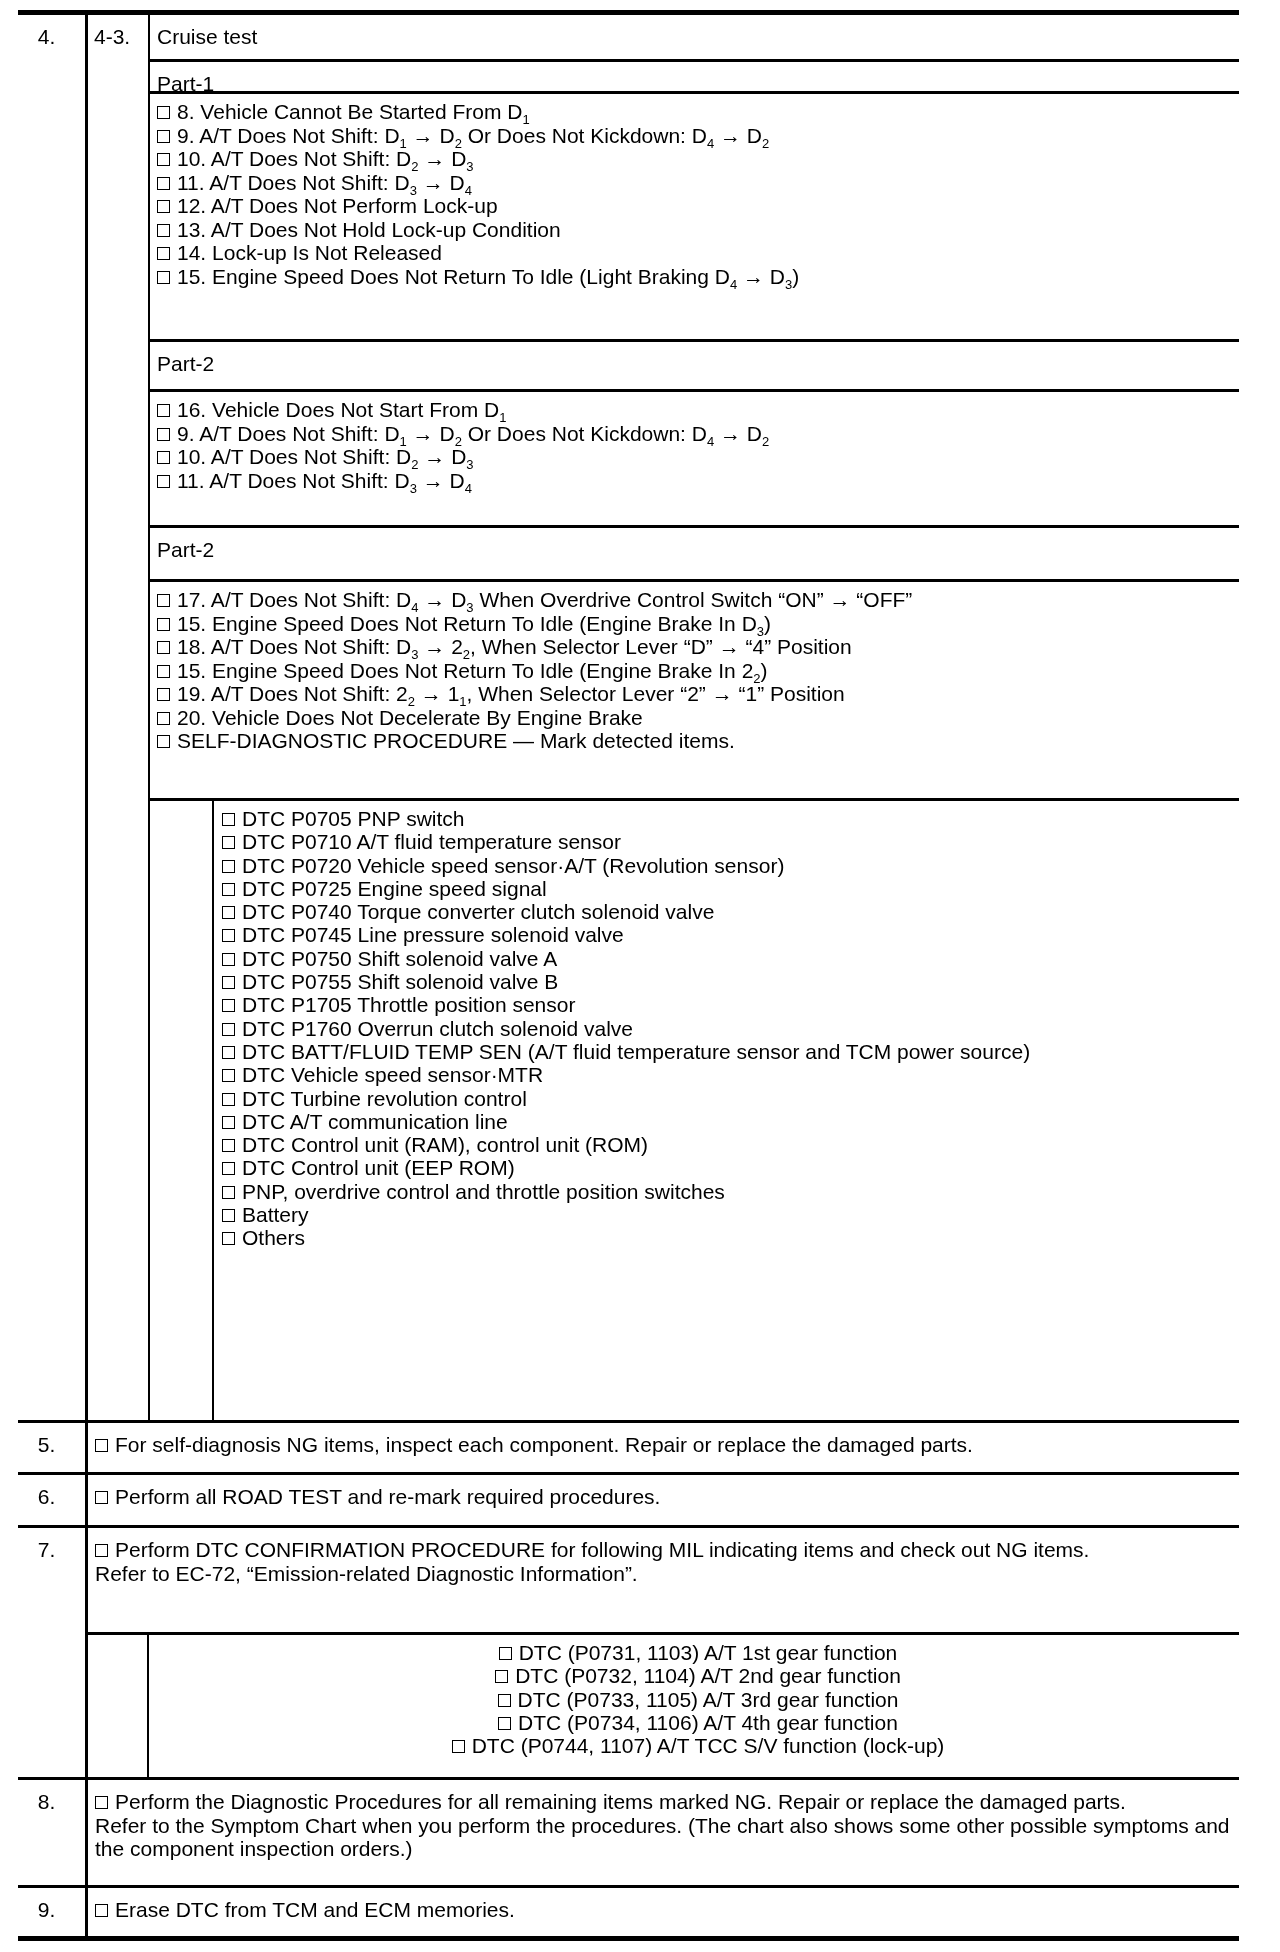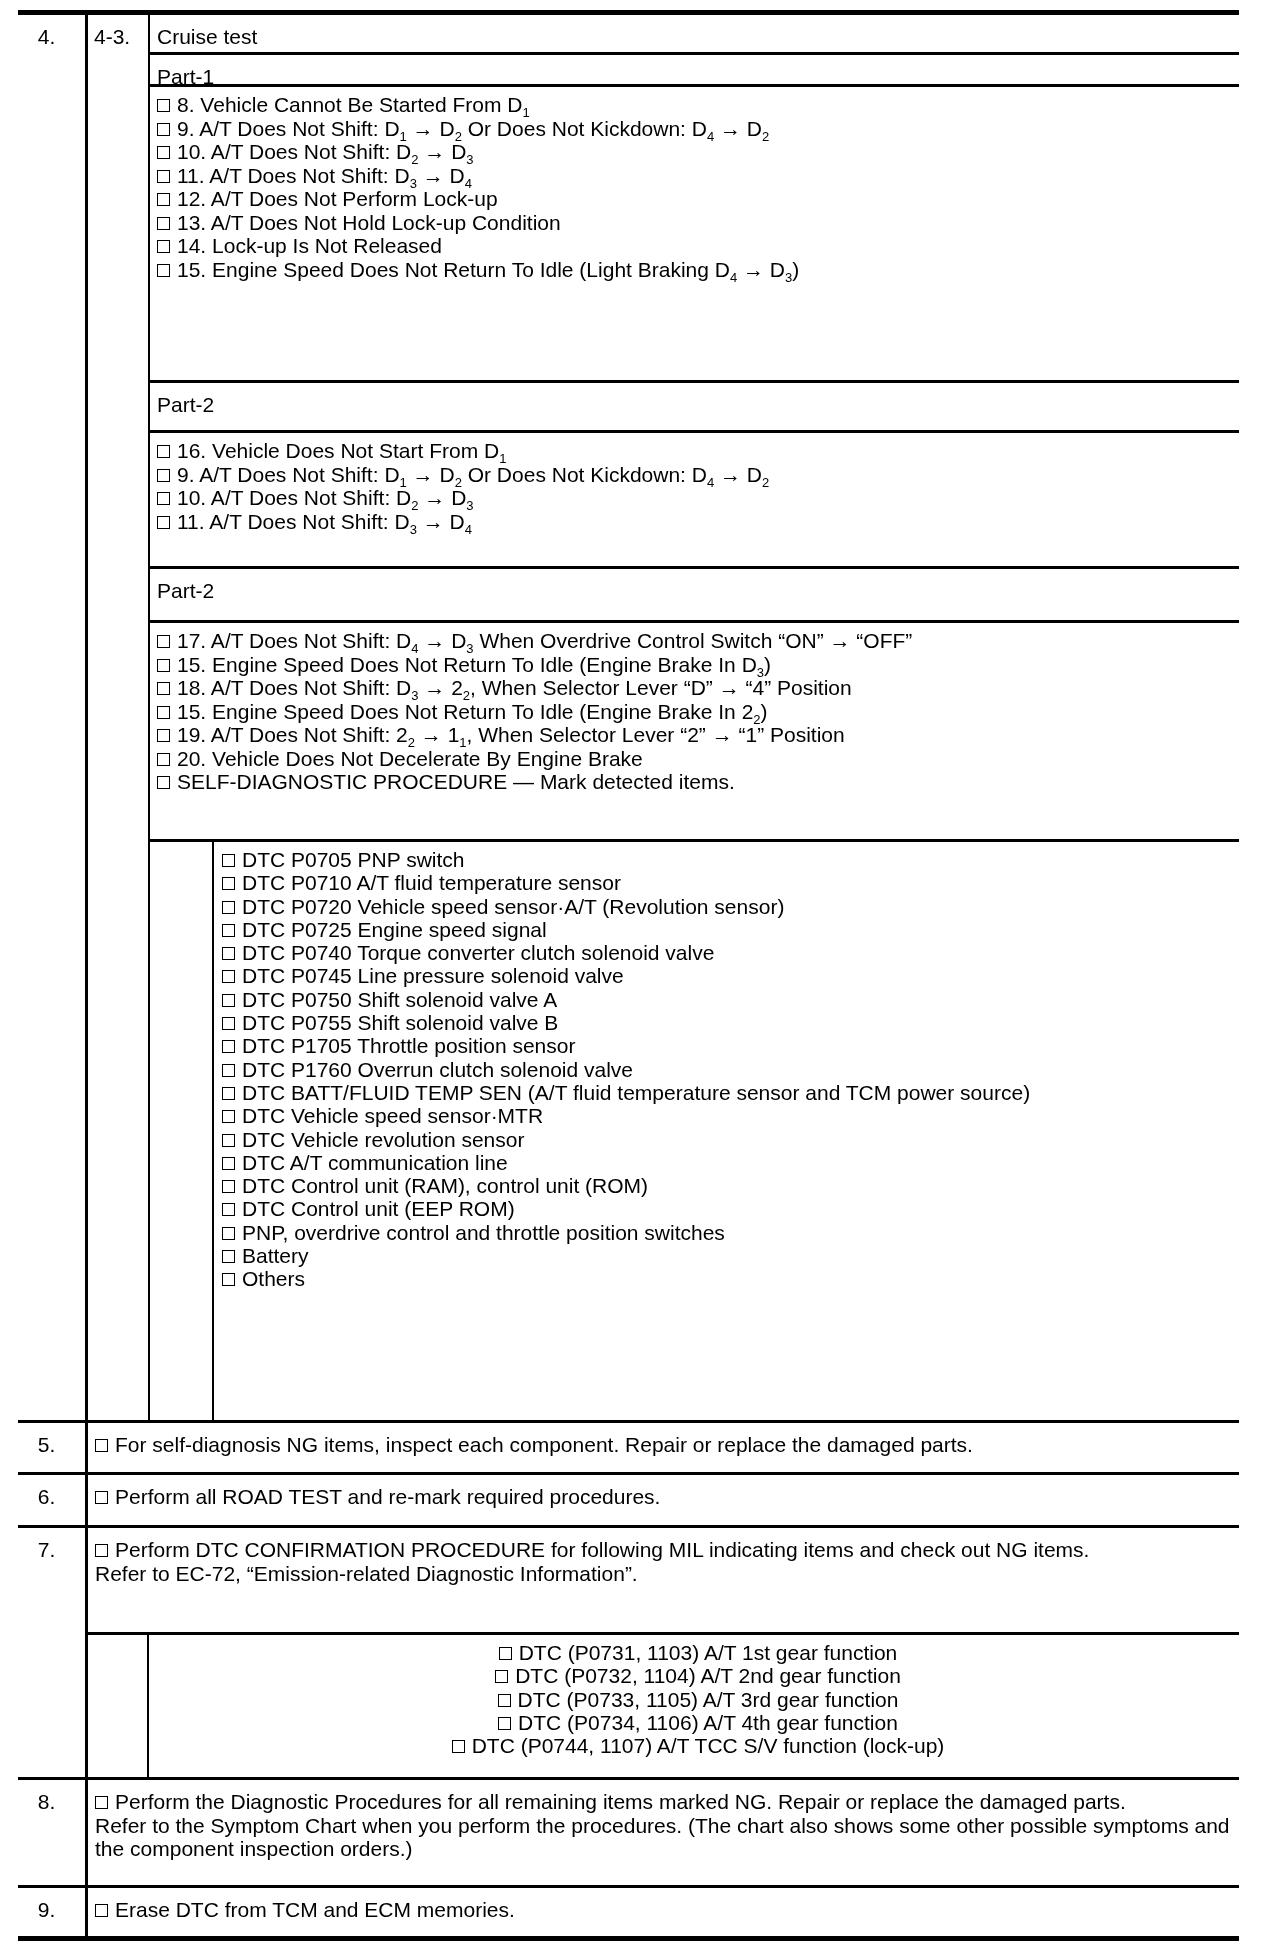--- a/index.html
+++ b/index.html
@@ -9,21 +9,21 @@
          border-top: 5px solid #000; border-bottom: 5px solid #000; }
   .row { display: flex; position: relative; border-bottom: 3px solid #000; }
   .row:last-child { border-bottom: none; }
   .num { width: 70px; flex: 0 0 70px; border-right: 3px solid #000;
          font-size: 21px; padding-top: 10px; text-align: center; box-sizing: border-box; padding-right: 10px; }
   .body { flex: 1; display: flex; flex-direction: column; }
   .sub4 { display: flex; flex: 1; }
   .subnum { width: 62px; flex: 0 0 62px; border-right: 2px solid #000; font-size: 21px;
             padding: 10px 0 0 6px; box-sizing: border-box; }
   .cell { flex: 1; display: flex; flex-direction: column; }
-  .hdr { height: 40px; box-sizing: border-box; padding: 10px 0 0 7px; font-size: 21px;
+  .hdr { height: 47px; box-sizing: border-box; padding: 10px 0 0 7px; font-size: 21px;
          border-bottom: 3px solid #000; }
   .list { padding: 6px 0 8px 7px; font-size: 21px; line-height: 23.5px;
           border-bottom: 3px solid #000; }
   .li { white-space: nowrap; cursor: pointer; }
   .cb { display: inline-block; width: 13px; height: 13px; border: 1.5px solid #000;
         box-sizing: border-box; margin-right: 7px; vertical-align: 0px; background: #fff; }
   sub { font-size: 13px; vertical-align: -5px; line-height: 0; }
   .dtcwrap { display: flex; }
   .dtcpad { width: 62px; flex: 0 0 62px; border-right: 2px solid #000; }
   .dtclist { flex: 1; padding: 6px 0 8px 8px; font-size: 21px; line-height: 23.3px; }
@@ -40,21 +40,21 @@
 
   <div class="row" style="height:1405px;">
     <div class="num">4.</div>
     <div class="body">
       <div class="sub4">
         <div class="subnum">4-3.</div>
         <div class="cell">
           <div class="hdr">Cruise test</div>
           <div id="parts-container">
               <div class="hdr" style="height: 32px;">Part-1</div>
-              <div class="list" style="height: 296px; box-sizing: border-box;">
+              <div class="list" style="height: 248px; box-sizing: border-box;">
                 <div class="li"><span class="cb"></span><span>8. Vehicle Cannot Be Started From D</span><sub>1</sub><span></span></div>
                 <div class="li"><span class="cb"></span><span>9. A/T Does Not Shift: D</span><sub>1</sub><span> → D</span><sub>2</sub><span> Or Does Not Kickdown: D</span><sub>4</sub><span> → D</span><sub>2</sub><span></span></div>
                 <div class="li"><span class="cb"></span><span>10. A/T Does Not Shift: D</span><sub>2</sub><span> → D</span><sub>3</sub><span></span></div>
                 <div class="li"><span class="cb"></span><span>11. A/T Does Not Shift: D</span><sub>3</sub><span> → D</span><sub>4</sub><span></span></div>
                 <div class="li"><span class="cb"></span><span>12. A/T Does Not Perform Lock-up</span></div>
                 <div class="li"><span class="cb"></span><span>13. A/T Does Not Hold Lock-up Condition</span></div>
                 <div class="li"><span class="cb"></span><span>14. Lock-up Is Not Released</span></div>
                 <div class="li"><span class="cb"></span><span>15. Engine Speed Does Not Return To Idle (Light Braking D</span><sub>4</sub><span> → D</span><sub>3</sub><span>)</span></div>
               </div>
               <div class="hdr" style="height: 50px;">Part-2</div>
@@ -83,21 +83,21 @@
                 <div class="li"><span class="cb"></span><span>DTC P0720 Vehicle speed sensor·A/T (Revolution sensor)</span></div>
                 <div class="li"><span class="cb"></span><span>DTC P0725 Engine speed signal</span></div>
                 <div class="li"><span class="cb"></span><span>DTC P0740 Torque converter clutch solenoid valve</span></div>
                 <div class="li"><span class="cb"></span><span>DTC P0745 Line pressure solenoid valve</span></div>
                 <div class="li"><span class="cb"></span><span>DTC P0750 Shift solenoid valve A</span></div>
                 <div class="li"><span class="cb"></span><span>DTC P0755 Shift solenoid valve B</span></div>
                 <div class="li"><span class="cb"></span><span>DTC P1705 Throttle position sensor</span></div>
                 <div class="li"><span class="cb"></span><span>DTC P1760 Overrun clutch solenoid valve</span></div>
                 <div class="li"><span class="cb"></span><span>DTC BATT/FLUID TEMP SEN (A/T fluid temperature sensor and TCM power source)</span></div>
                 <div class="li"><span class="cb"></span><span>DTC Vehicle speed sensor·MTR</span></div>
-                <div class="li"><span class="cb"></span><span>DTC Vehicle revolution sensor</span></div>
+                <div class="li"><span class="cb"></span><span>DTC Turbine revolution control</span></div>
                 <div class="li"><span class="cb"></span><span>DTC A/T communication line</span></div>
                 <div class="li"><span class="cb"></span><span>DTC Control unit (RAM), control unit (ROM)</span></div>
                 <div class="li"><span class="cb"></span><span>DTC Control unit (EEP ROM)</span></div>
                 <div class="li"><span class="cb"></span><span>PNP, overdrive control and throttle position switches</span></div>
                 <div class="li"><span class="cb"></span><span>Battery</span></div>
                 <div class="li"><span class="cb"></span><span>Others</span></div>
               </div>
           </div>
         </div>
       </div>

